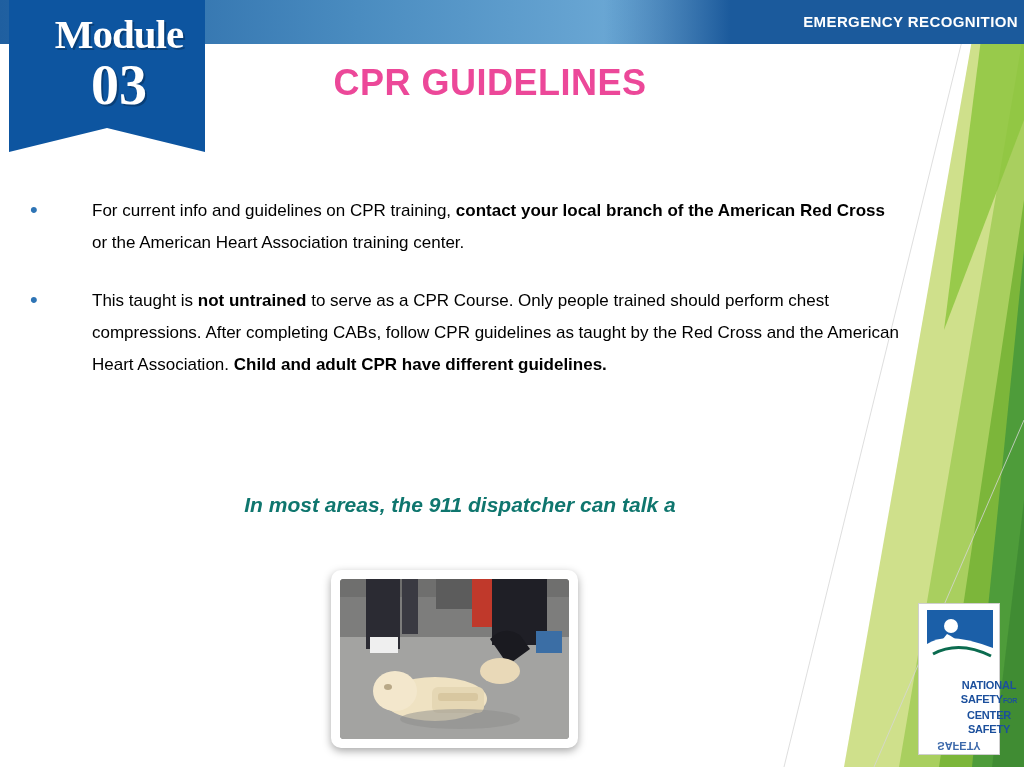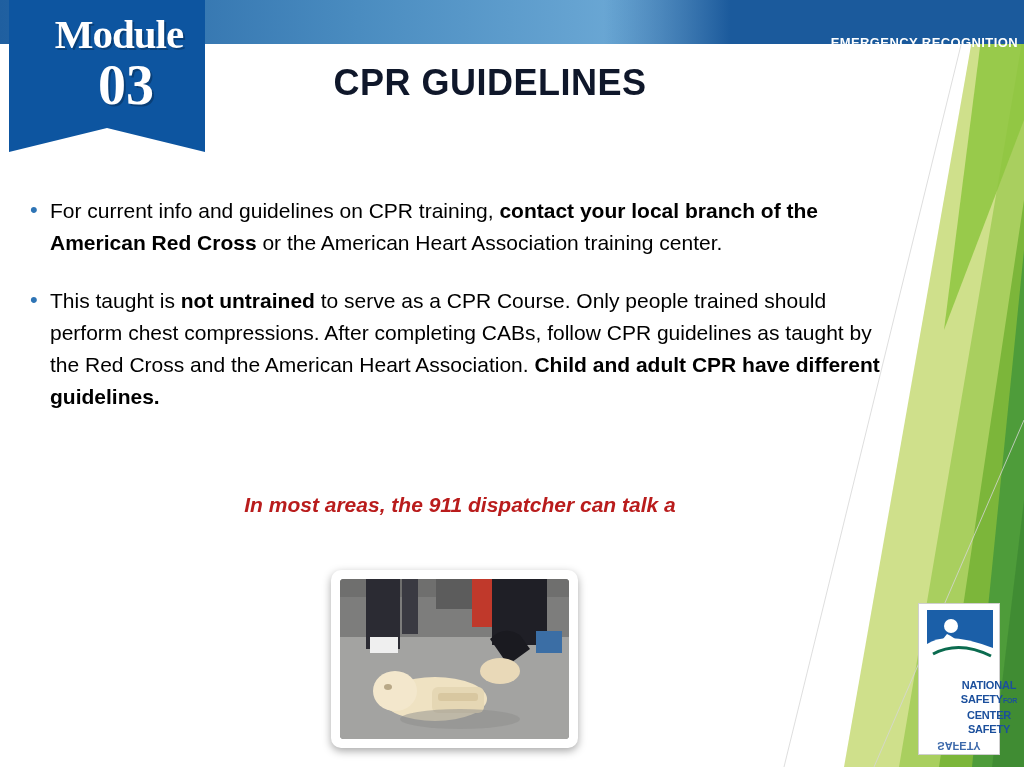--- a/index.html
+++ b/index.html
@@ -48,26 +48,25 @@
     right: 0;
     width: 420px;
     height: 44px;
     background: linear-gradient(to right, rgba(31,95,160,0) 0%, #1b5a9c 30%, #1b5a9c 100%);
   }
   .emergency-label {
     position: absolute;
     top: 13px;
     right: 6px;
     color: #ffffff;
-    font-size: 13px;
+    font-size: 15px;
     font-weight: bold;
     letter-spacing: 0.4px;
     font-family: "Liberation Sans", sans-serif;
     white-space: nowrap;
-    margin-top: 22px;
   }
 
   
   .module-banner {
     position: absolute;
     top: 0;
     left: 9px;
     width: 196px;
     height: 152px;
   }
@@ -84,38 +83,38 @@
     color: #ffffff;
     font-size: 41px;
     font-weight: bold;
     font-family: "Liberation Serif", serif;
     letter-spacing: -1px;
     text-shadow: 2px 2px 0 rgba(0,0,0,0.25);
   }
   .module-number {
     position: absolute;
     top: 53px;
-    left: 11px;
+    left: 4px;
     width: 212px;
     text-align: center;
     color: #ffffff;
     font-size: 56px;
     font-weight: bold;
     font-family: "Liberation Serif", serif;
     text-shadow: 2px 2px 0 rgba(0,0,0,0.25);
   }
 
   
   .slide-title {
     position: absolute;
     top: 62px;
     left: 205px;
     width: 570px;
     text-align: center;
-    color: #0f172a;
+    color: #ec4899;
     font-size: 36px;
     font-weight: bold;
     font-family: "Liberation Sans", sans-serif;
     letter-spacing: 0.5px;
   }
 
   
   .body {
     position: absolute;
     top: 195px;
@@ -132,38 +131,39 @@
     font-size: 22px;
     line-height: 30px;
     width: 28px;
     flex: 0 0 28px;
     text-align: left;
     padding-left: 8px;
     box-sizing: border-box;
   }
   .bullet-text {
     flex: 1;
-    font-size: 21px;
+    font-size: 17px;
     line-height: 32px;
     color: #000000;
     font-family: "Liberation Sans", sans-serif;
+    margin-left: 42px;
   }
   .bullet-text b { font-weight: bold; }
 
   .italic-note {
     position: absolute;
     top: 488px;
     left: 60px;
     width: 800px;
     text-align: center;
     font-size: 21px;
     line-height: 34px;
     font-style: italic;
     font-weight: bold;
-    color: #b91c1c;
+    color: #0f766e;
     font-family: "Liberation Sans", sans-serif;
   }
 
   
   .photo-frame {
     position: absolute;
     top: 570px;
     left: 331px;
     width: 247px;
     height: 178px;

